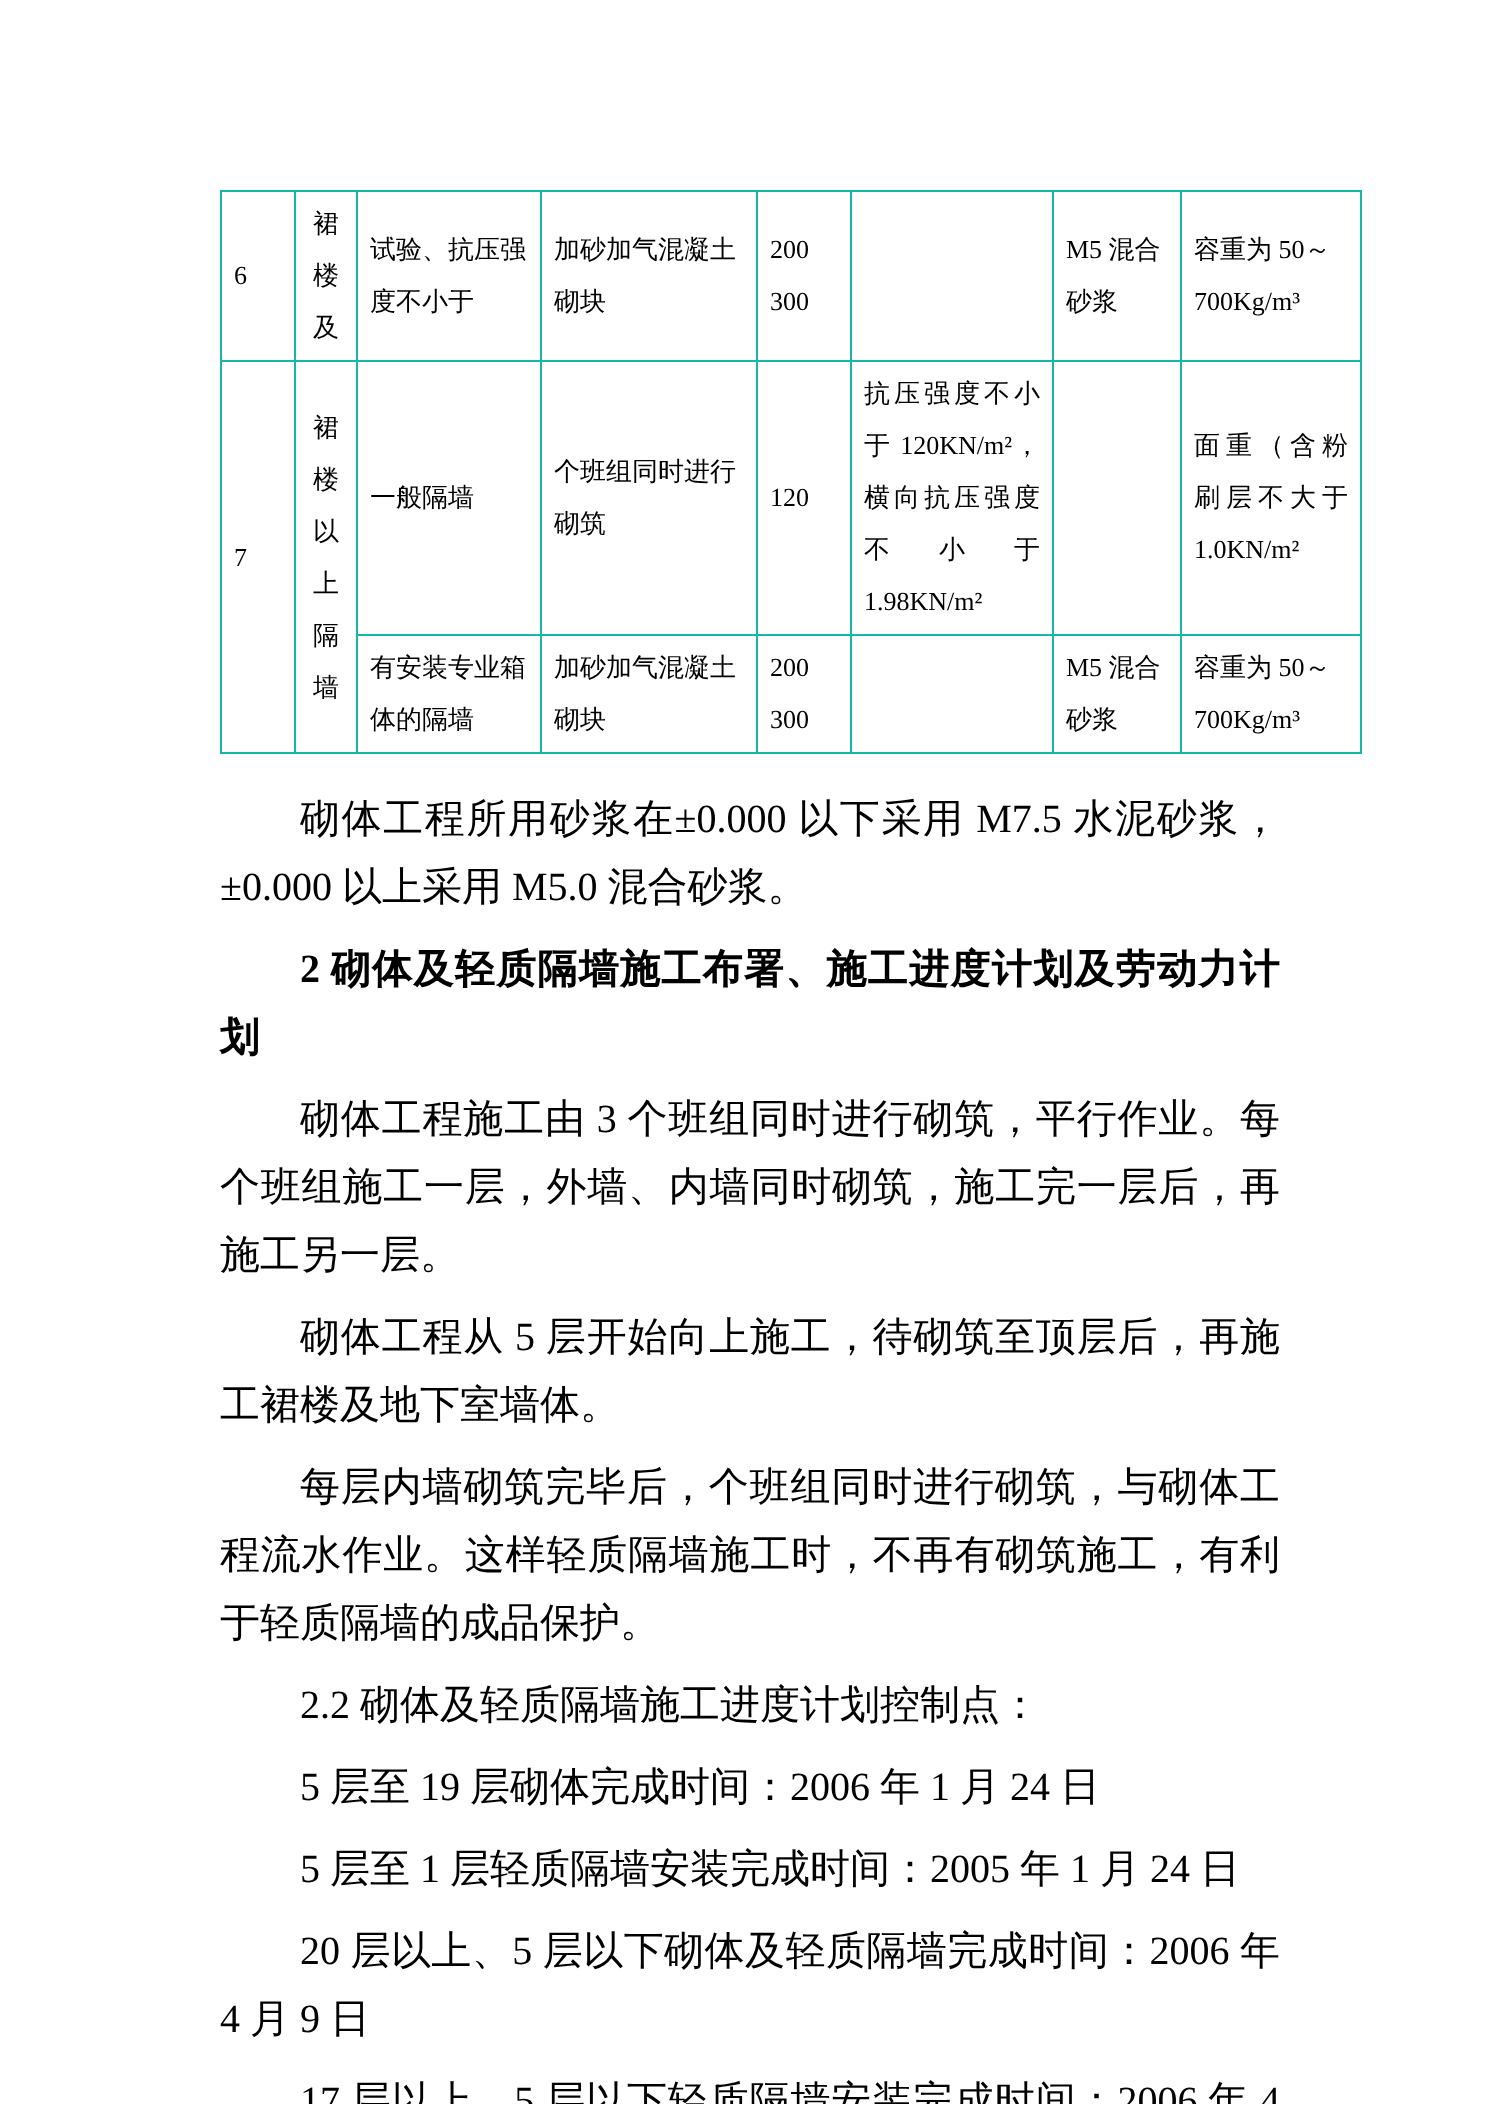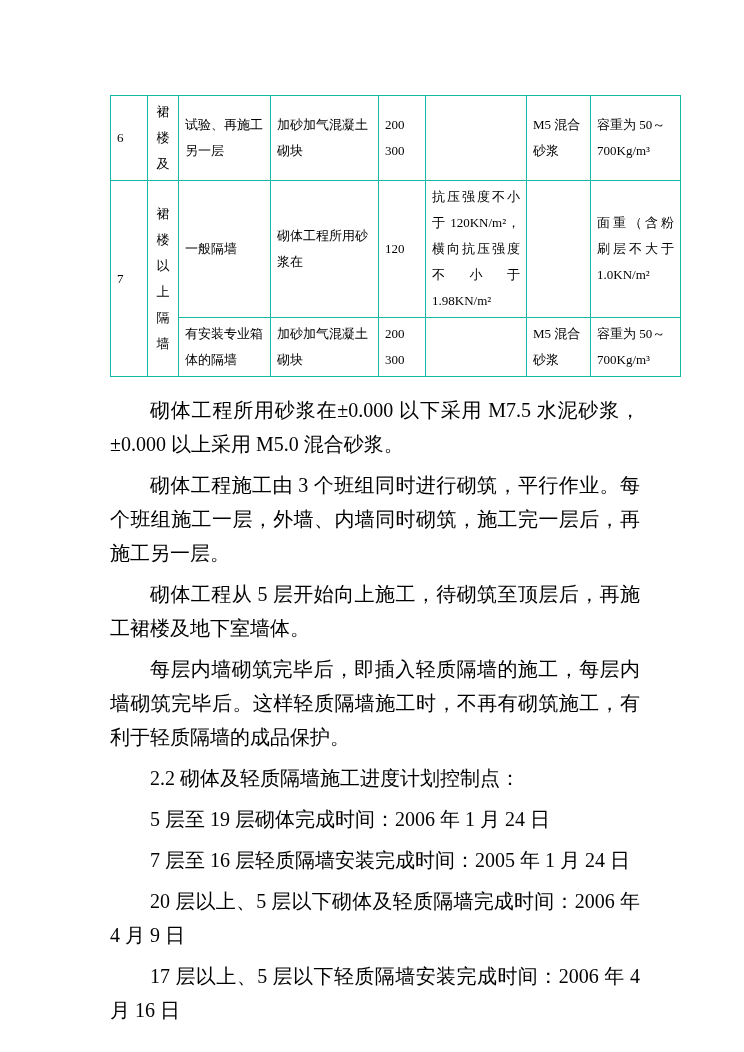--- a/index.html
+++ b/index.html
@@ -68,35 +68,35 @@
       <col style="width:108px">
       <col style="width:47px">
       <col style="width:101px">
       <col style="width:64px">
       <col style="width:90px">
     </colgroup>
     <tbody>
       <tr style="height:77px;">
         <td class="center">6</td>
         <td class="vert">裙楼及</td>
-        <td>试验、再施工另一层</td>
+        <td>试验、抗压强度不小于</td>
         <td>加砂加气混凝土砌块</td>
         <td class="center">
           <div>200</div>
           <div>300</div>
         </td>
         <td></td>
         <td>M5 混合砂浆</td>
         <td>容重为 50～700Kg/m³</td>
       </tr>
       <tr style="height:130px;">
         <td class="center" rowspan="2">7</td>
         <td class="vert" rowspan="2">裙楼以上隔墙</td>
         <td>一般隔墙</td>
-        <td>砌体工程所用砂浆在</td>
+        <td>个班组同时进行砌筑</td>
         <td class="center">
           <div>120</div>
         </td>
         <td class="just">抗压强度不小于 120KN/m²，横向抗压强度不小于 1.98KN/m²</td>
         <td></td>
         <td class="just">面重（含粉刷层不大于 1.0KN/m²</td>
       </tr>
       <tr style="height:53px;font-family:Liberation Serif, serif;">
         <td>有安装专业箱体的隔墙</td>
         <td>加砂加气混凝土砌块</td>
@@ -106,23 +106,24 @@
         </td>
         <td></td>
         <td>M5 混合砂浆</td>
         <td>容重为 50～700Kg/m³</td>
       </tr>
     </tbody>
   </table>
 
   <div class="content">
     <p>砌体工程所用砂浆在±0.000 以下采用 M7.5 水泥砂浆，±0.000 以上采用 M5.0 混合砂浆。</p>
+    <p class="bold">2 砌体及轻质隔墙施工布署、施工进度计划及劳动力计划</p>
     <p>砌体工程施工由 3 个班组同时进行砌筑，平行作业。每个班组施工一层，外墙、内墙同时砌筑，施工完一层后，再施工另一层。</p>
     <p>砌体工程从 5 层开始向上施工，待砌筑至顶层后，再施工裙楼及地下室墙体。</p>
-    <p>每层内墙砌筑完毕后，即插入轻质隔墙的施工，每层内墙砌筑完毕后。这样轻质隔墙施工时，不再有砌筑施工，有利于轻质隔墙的成品保护。</p>
+    <p>每层内墙砌筑完毕后，个班组同时进行砌筑，与砌体工程流水作业。这样轻质隔墙施工时，不再有砌筑施工，有利于轻质隔墙的成品保护。</p>
     <p>2.2 砌体及轻质隔墙施工进度计划控制点：</p>
     <p>5 层至 19 层砌体完成时间：2006 年 1 月 24 日</p>
-    <p>7 层至 16 层轻质隔墙安装完成时间：2005 年 1 月 24 日</p>
+    <p>5 层至 1 层轻质隔墙安装完成时间：2005 年 1 月 24 日</p>
     <p>20 层以上、5 层以下砌体及轻质隔墙完成时间：2006 年 4 月 9 日</p>
     <p>17 层以上、5 层以下轻质隔墙安装完成时间：2006 年 4 月 16 日</p>
   </div>
 
 </div>
 
 </body></html>

